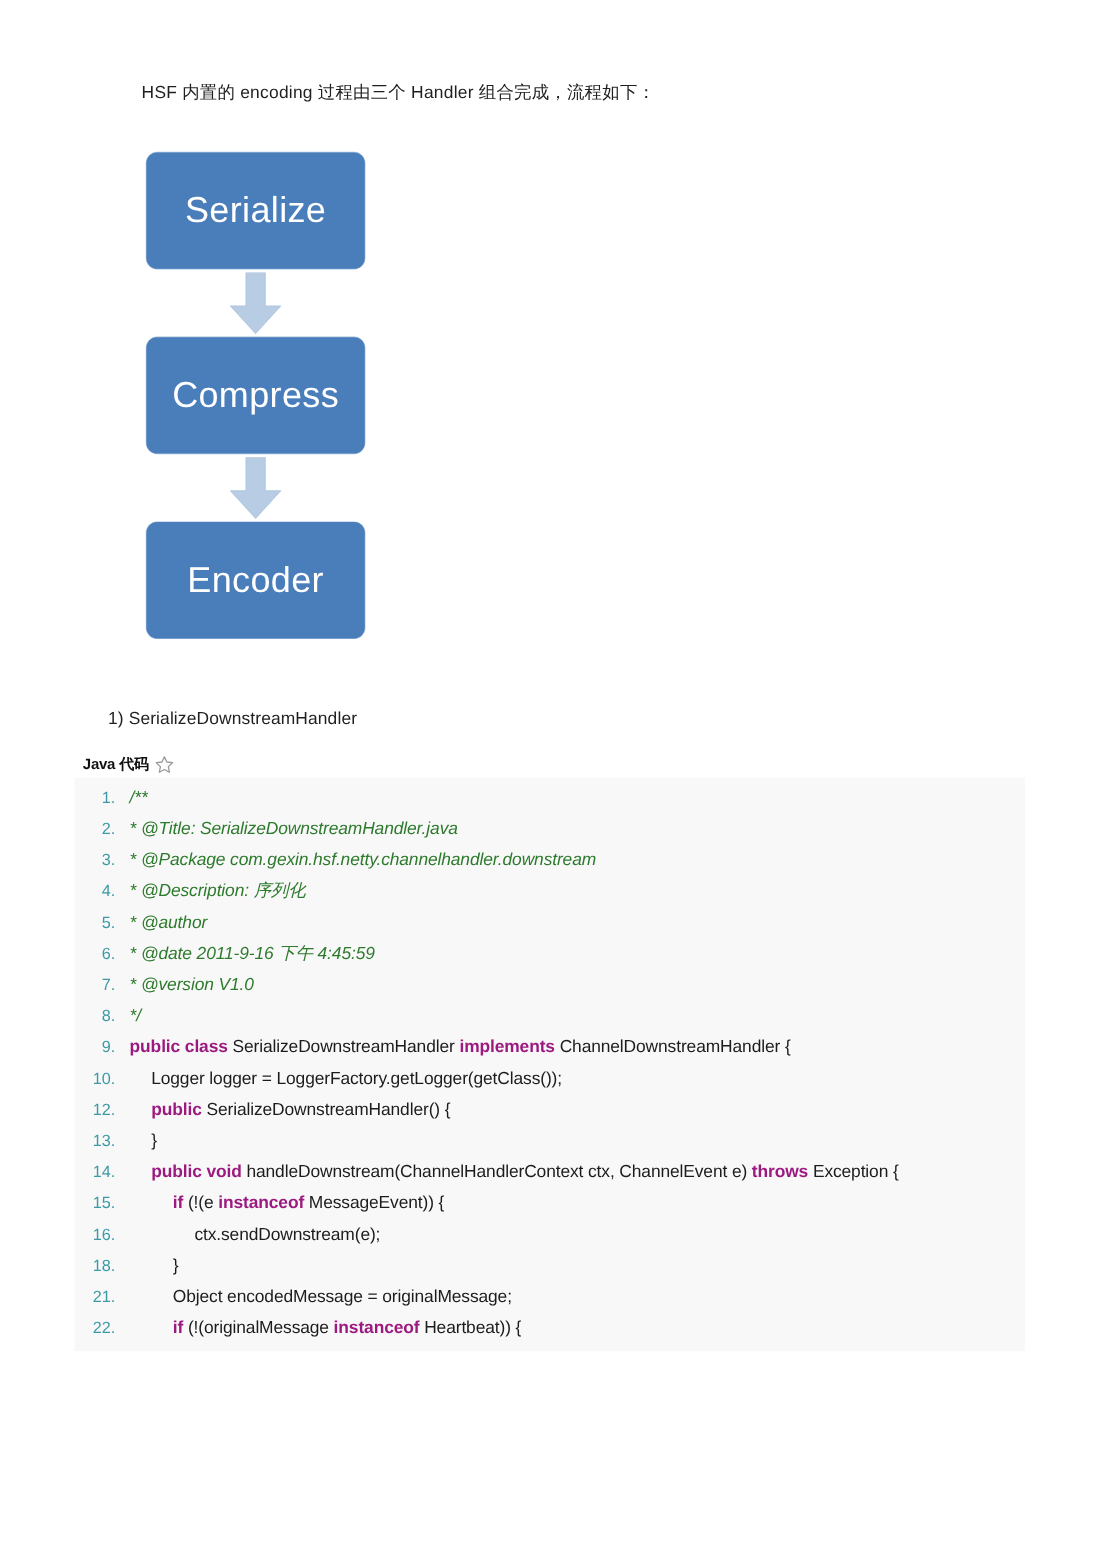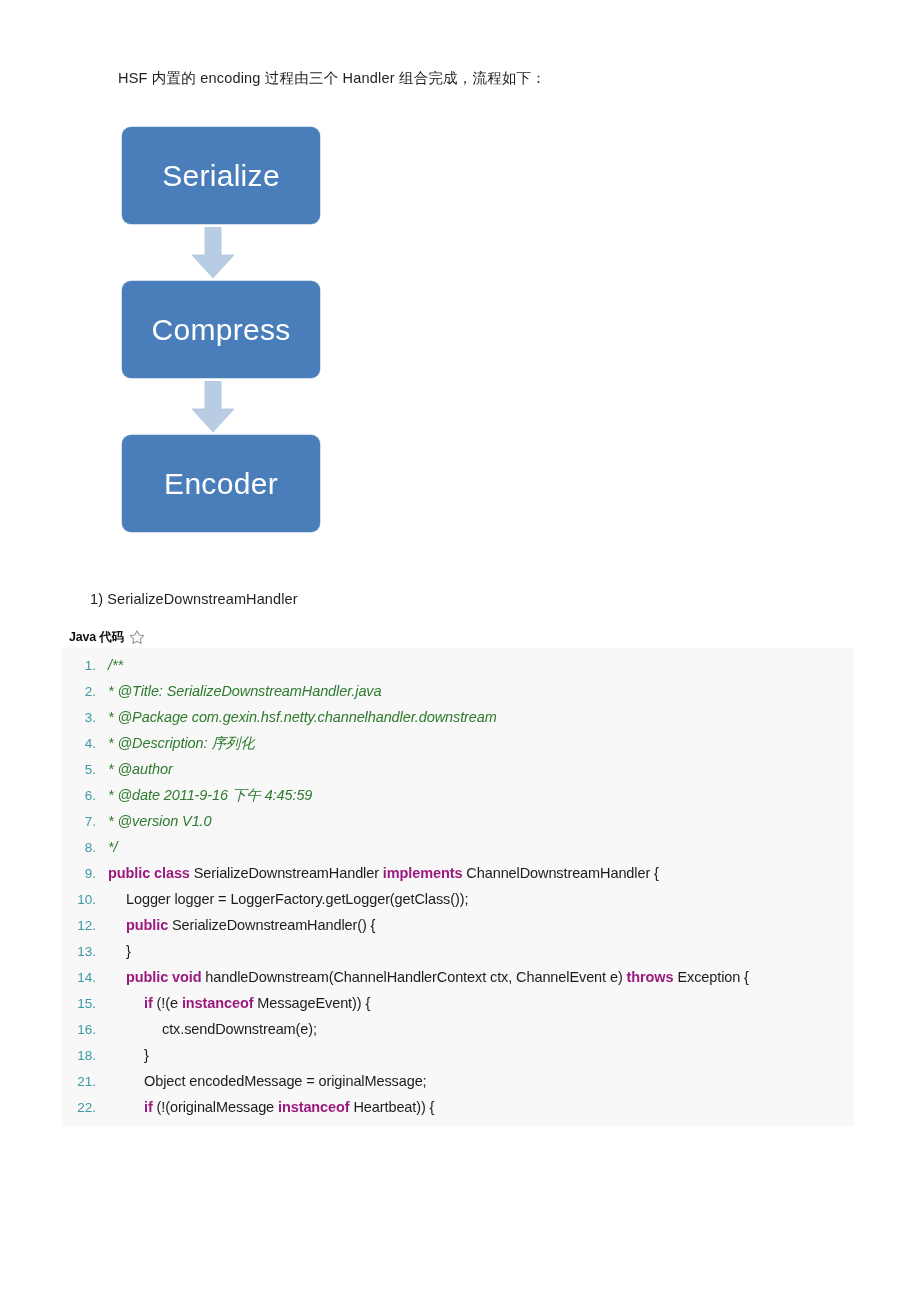--- a/index.html
+++ b/index.html
@@ -29,21 +29,21 @@
   }
 
   
   .diagram {
     position: absolute;
     left: 122px;
     top: 127px;
     width: 200px;
   }
   .flow-box {
-    width: 198px;
+    width: 182px;
     height: 97px;
     background: #4a7ebb;
     border-radius: 9px;
     display: flex;
     align-items: center;
     justify-content: center;
     color: #ffffff;
     font-size: 30px;
     font-weight: 400;
     letter-spacing: 0.3px;

